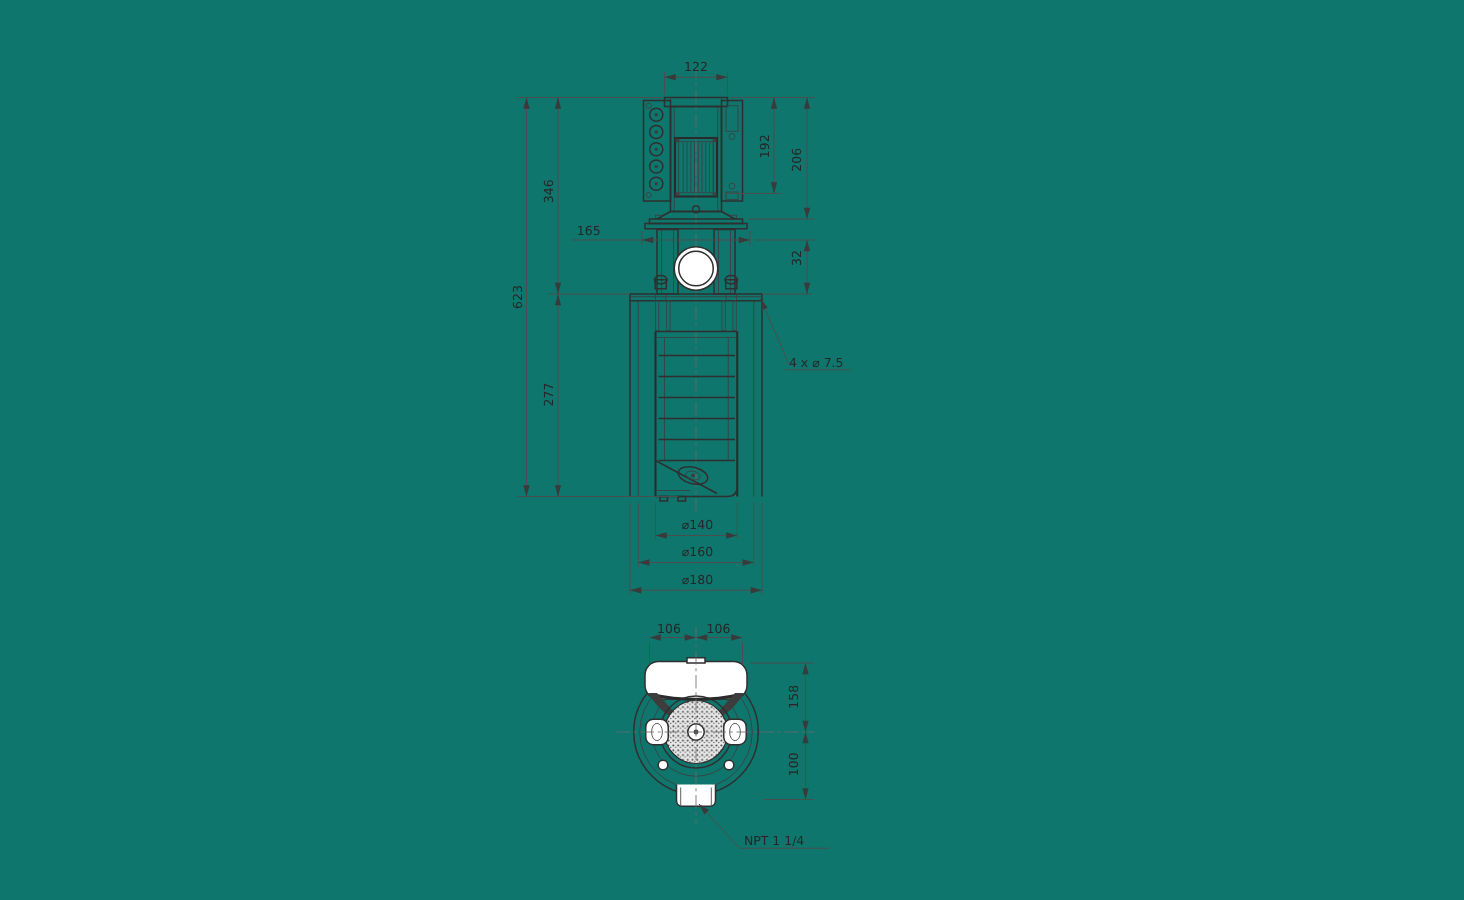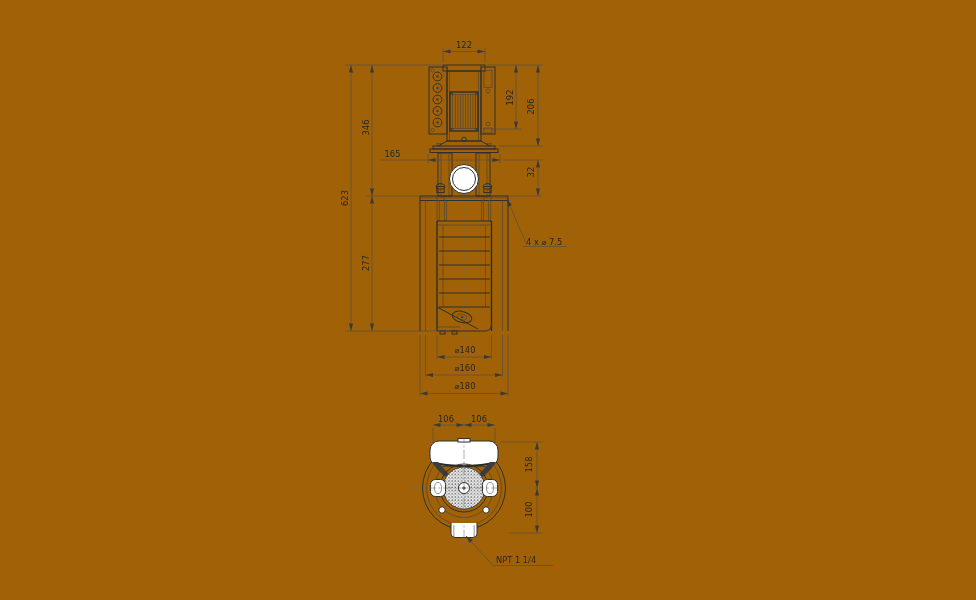--- a/index.html
+++ b/index.html
@@ -1,16 +1,16 @@
 <!DOCTYPE html>
 <html><head>
 <meta charset="utf-8">
 <style>
   html,body{margin:0;padding:0;background:#ffffff;}
-  .stage{position:relative;width:976px;height:600px;background:#a16207;overflow:hidden;}
+  .stage{position:relative;width:976px;height:600px;background:#0f766e;overflow:hidden;}
   svg text{font-family:"DejaVu Sans", sans-serif;font-size:8.3px;fill:#262626;}
   .ol{stroke:#2f2f2f;stroke-width:1;fill:none;}
   .ol2{stroke:#2a2a2a;stroke-width:1.35;fill:none;}
   .thin{stroke:#3d3d3d;stroke-width:.55;fill:none;}
   .dim{stroke:#4d4d4d;stroke-width:.65;fill:none;}
   .cl{stroke:#6b6b6b;stroke-width:.55;fill:none;stroke-dasharray:9 2.5 2 2.5;}
   .wfill{fill:#ffffff;stroke:#2f2f2f;stroke-width:1;}
   .arr{fill:#3a3a3a;stroke:none;}
   .dk{fill:#3d3d3d;stroke:none;}
 </style>

